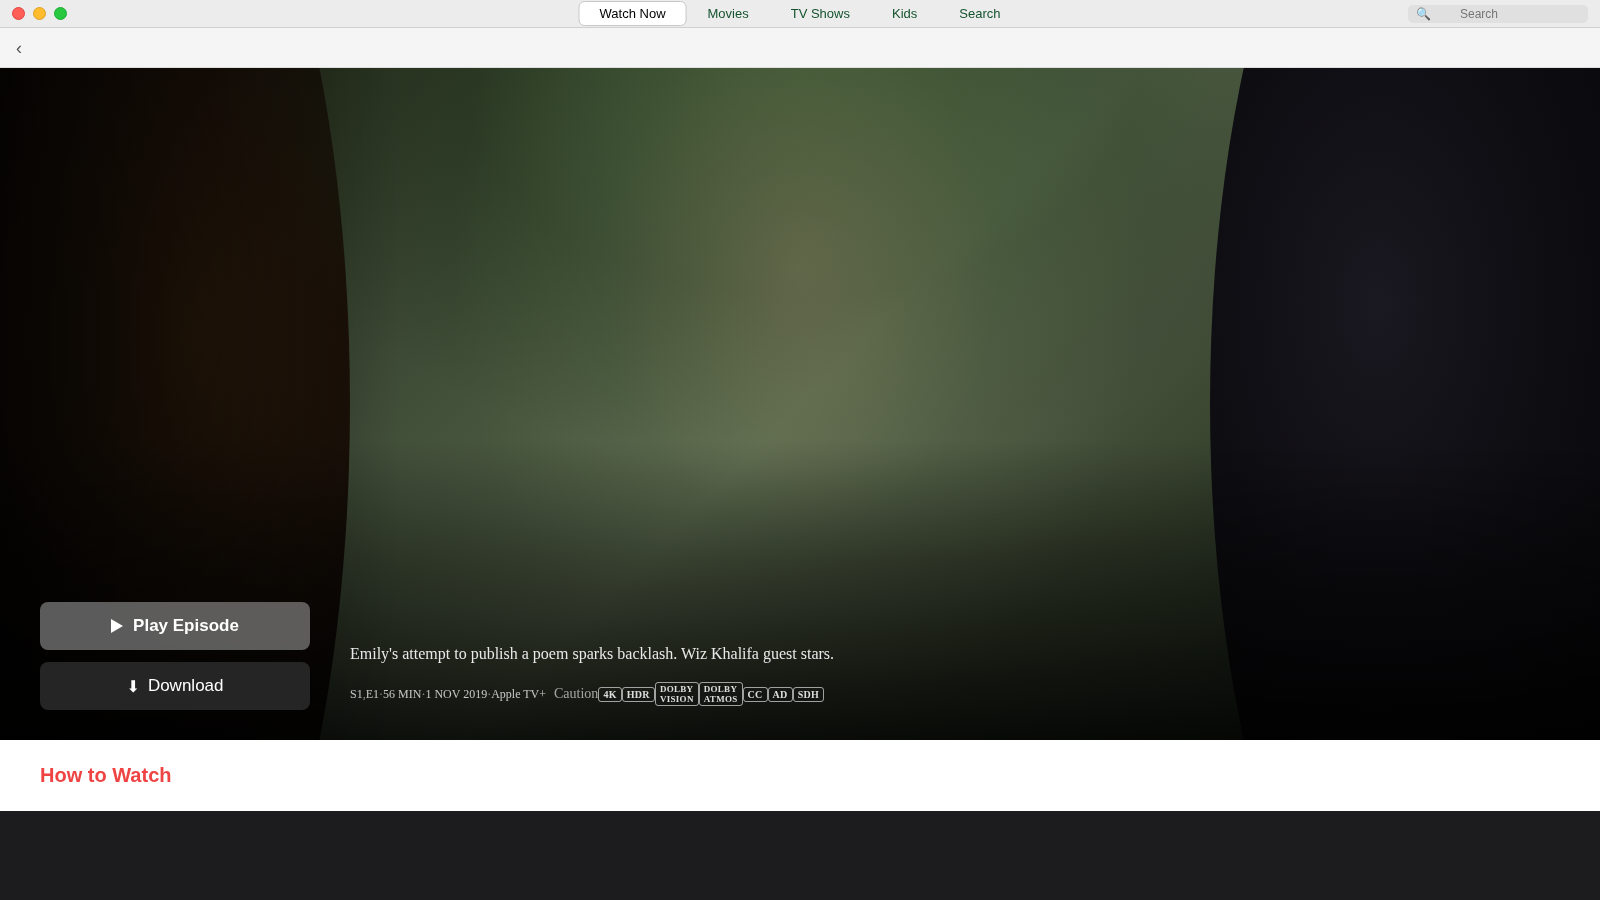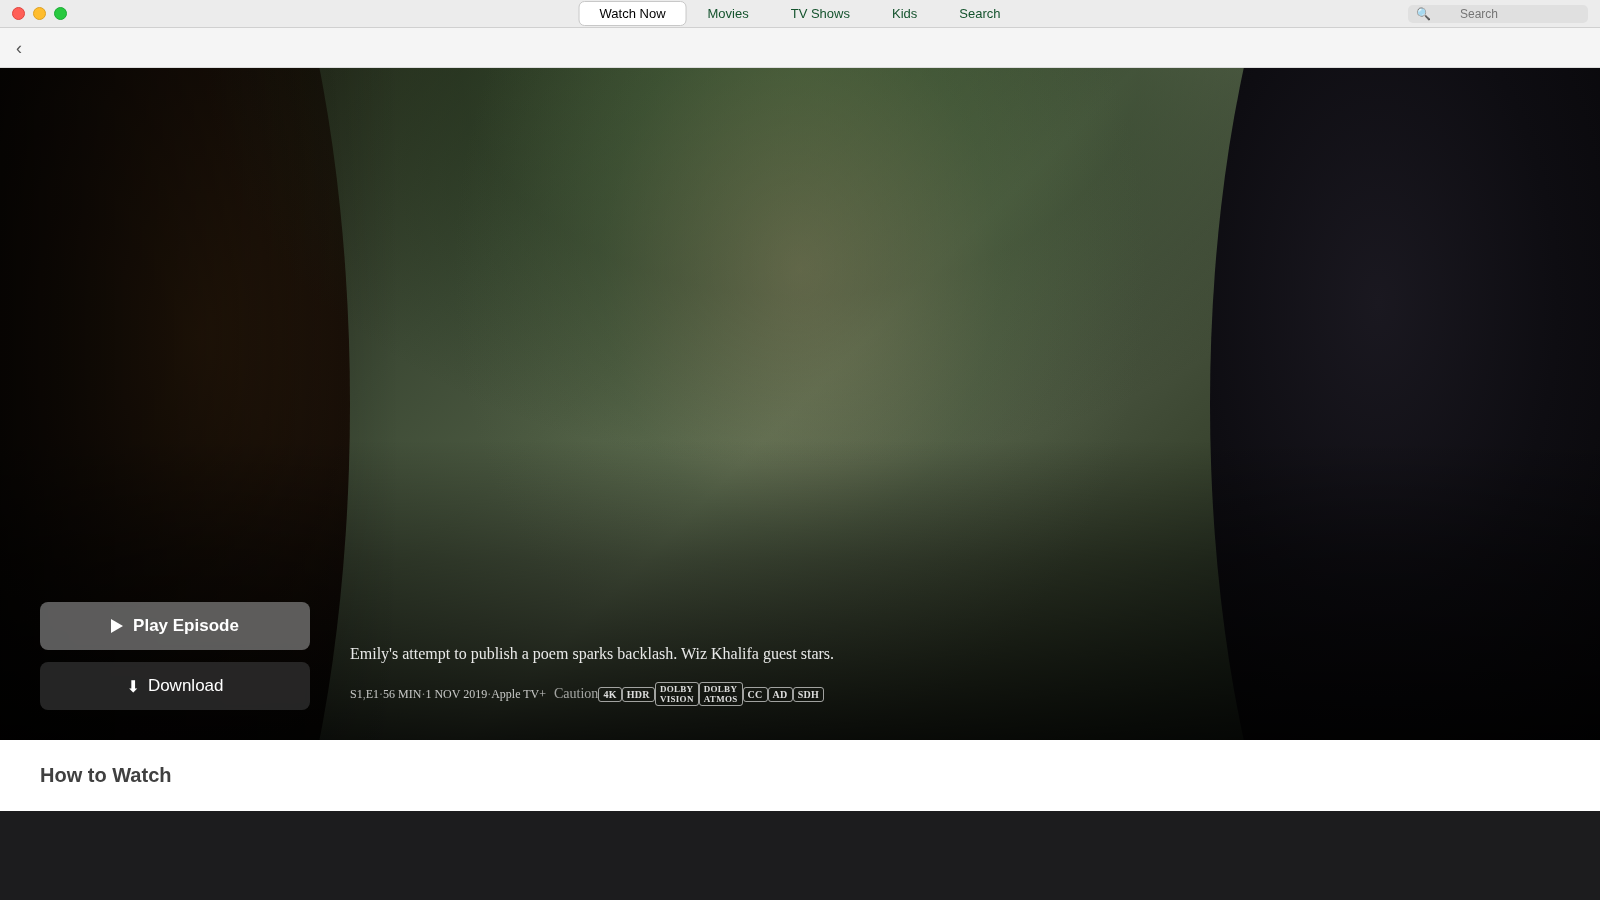--- a/index.html
+++ b/index.html
@@ -319,21 +319,21 @@
     
     .how-to-watch {
       background: #fff;
       padding: 24px 40px;
       min-height: 60px;
     }
 
     .how-to-watch-title {
       font-size: 20px;
       font-weight: 600;
-      color: #404040;
+      color: #ef4444;
     }
 
     
     .play-icon {
       display: inline-block;
       width: 0;
       height: 0;
       border-top: 7px solid transparent;
       border-bottom: 7px solid transparent;
       border-left: 12px solid #fff;

